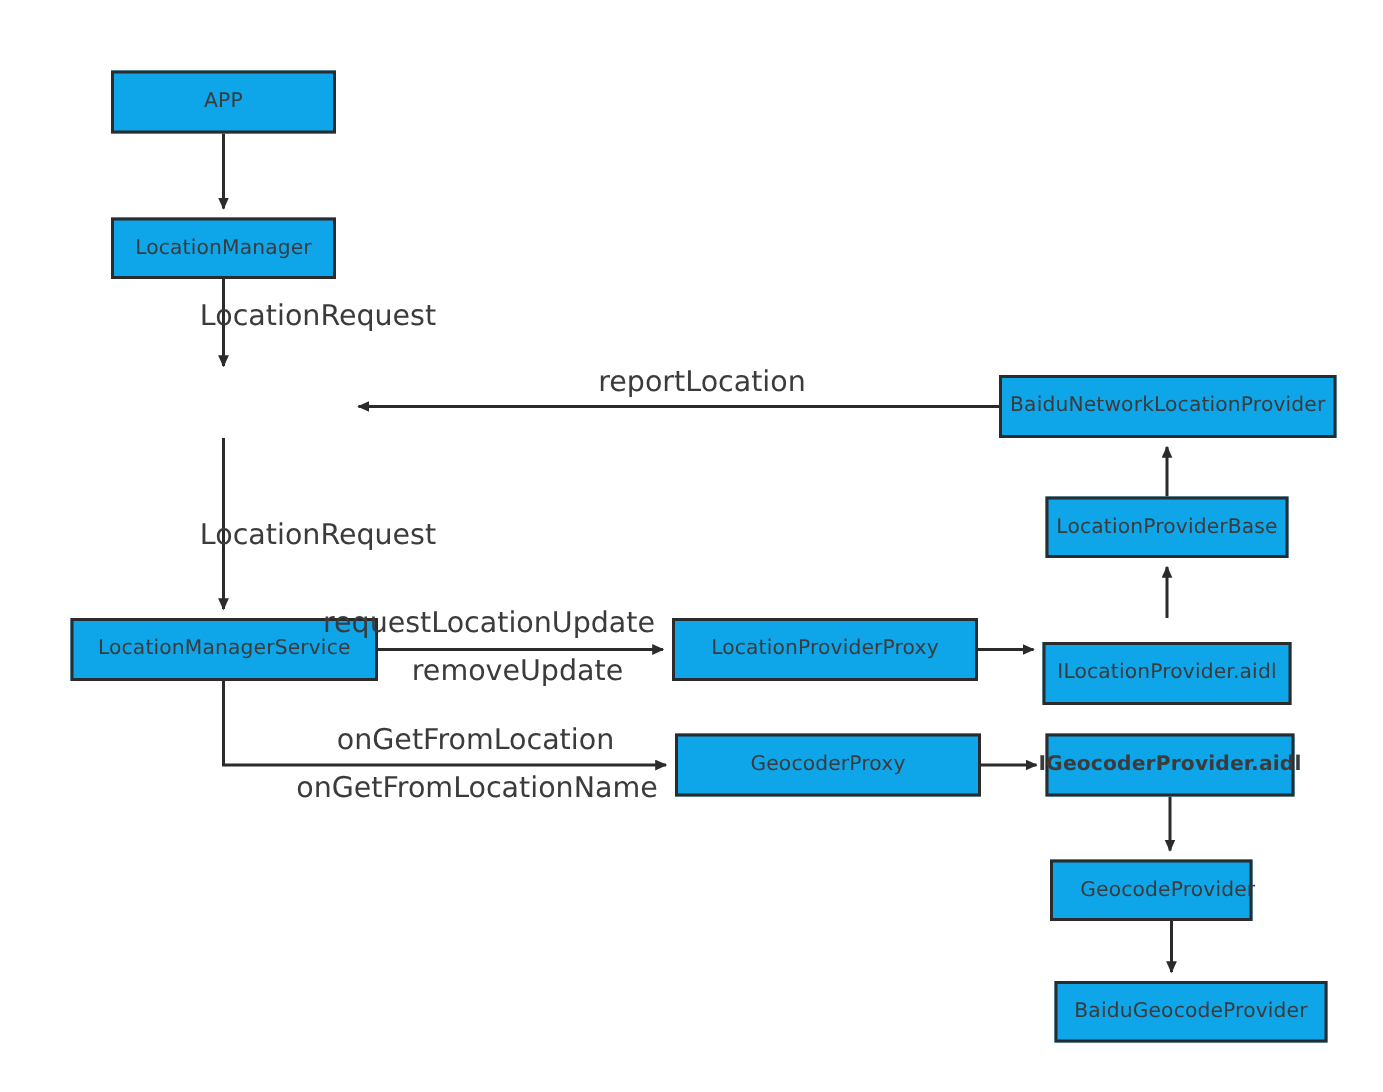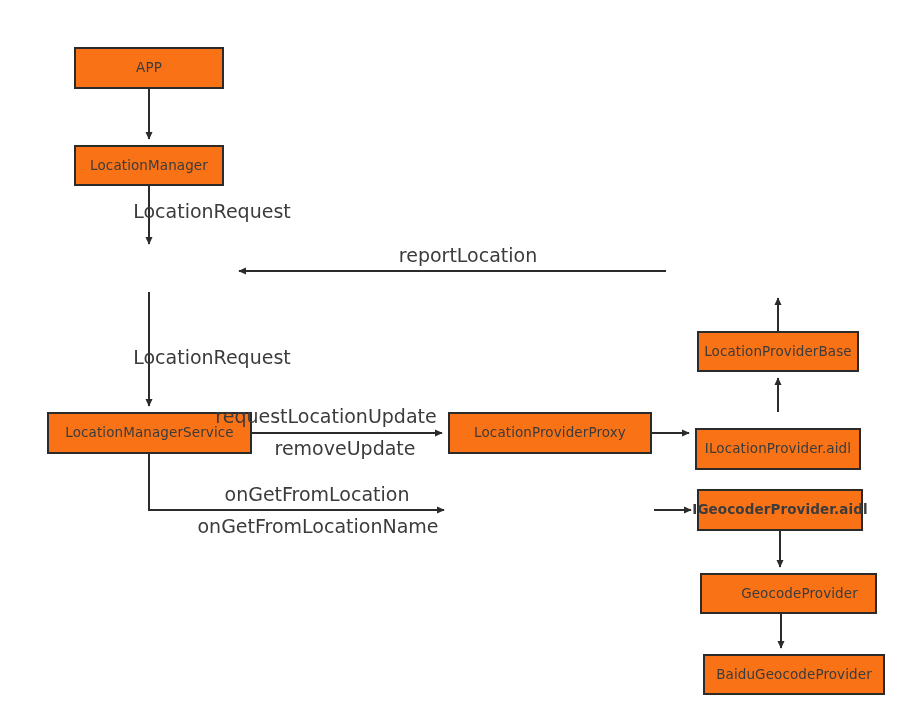--- a/index.html
+++ b/index.html
@@ -23,21 +23,21 @@
     left: 0;
     top: 0;
     width: 922px;
     height: 728px;
     pointer-events: none;
   }
   .node {
     position: absolute;
     box-sizing: border-box;
     border: 2px solid #2b2b2b;
-    background: #f97316;
+    background: #0ea5e9;
     display: flex;
     align-items: center;
     justify-content: center;
     text-align: center;
     color: #3b3b3b;
     font-size: 13.5px;
     line-height: 1;
     letter-spacing: 0.1px;
     white-space: nowrap;
   }
@@ -103,35 +103,41 @@
 
 
   <div class="node" style="left:47px;  top:412px; width:205px; height:42px;">
     <span class="node-label">LocationManagerService</span>
   </div>
 
   <div class="node" style="left:448px; top:412px; width:204px; height:42px;">
     <span class="node-label">LocationProviderProxy</span>
   </div>
 
+  <div class="node" style="left:450px; top:489px; width:204px; height:42px;">
+    <span class="node-label">GeocoderProxy</span>
+  </div>
 
   <div class="node" style="left:695px; top:412px; width:166px; height:42px;margin-top:16px;">
     <span class="node-label">ILocationProvider.aidl</span>
   </div>
 
   <div class="node" style="left:697px; top:489px; width:166px; height:42px;font-weight:bold;">
     <span class="node-label">IGeocoderProvider.aidl</span>
   </div>
 
   <div class="node" style="left:697px; top:331px; width:162px; height:41px;">
     <span class="node-label">LocationProviderBase</span>
   </div>
 
+  <div class="node" style="left:666px; top:250px; width:225px; height:42px;">
+    <span class="node-label">BaiduNetworkLocationProvider</span>
+  </div>
 
-  <div class="node" style="left:700px; top:573px; width:177px; height:41px;padding-left:22px;">
+  <div class="node" style="left:700px; top:573px; width:135px; height:41px;padding-left:22px;">
     <span class="node-label">GeocodeProvider</span>
   </div>
 
   <div class="node" style="left:690px; top:654px; width:182px; height:41px;margin-left:13px;">
     <span class="node-label">BaiduGeocodeProvider</span>
   </div>
 
   <div class="edge-label" style="left:212px; top:211px;">LocationRequest</div>
 
   <div class="edge-label" style="left:212px; top:357px;">LocationRequest</div>

